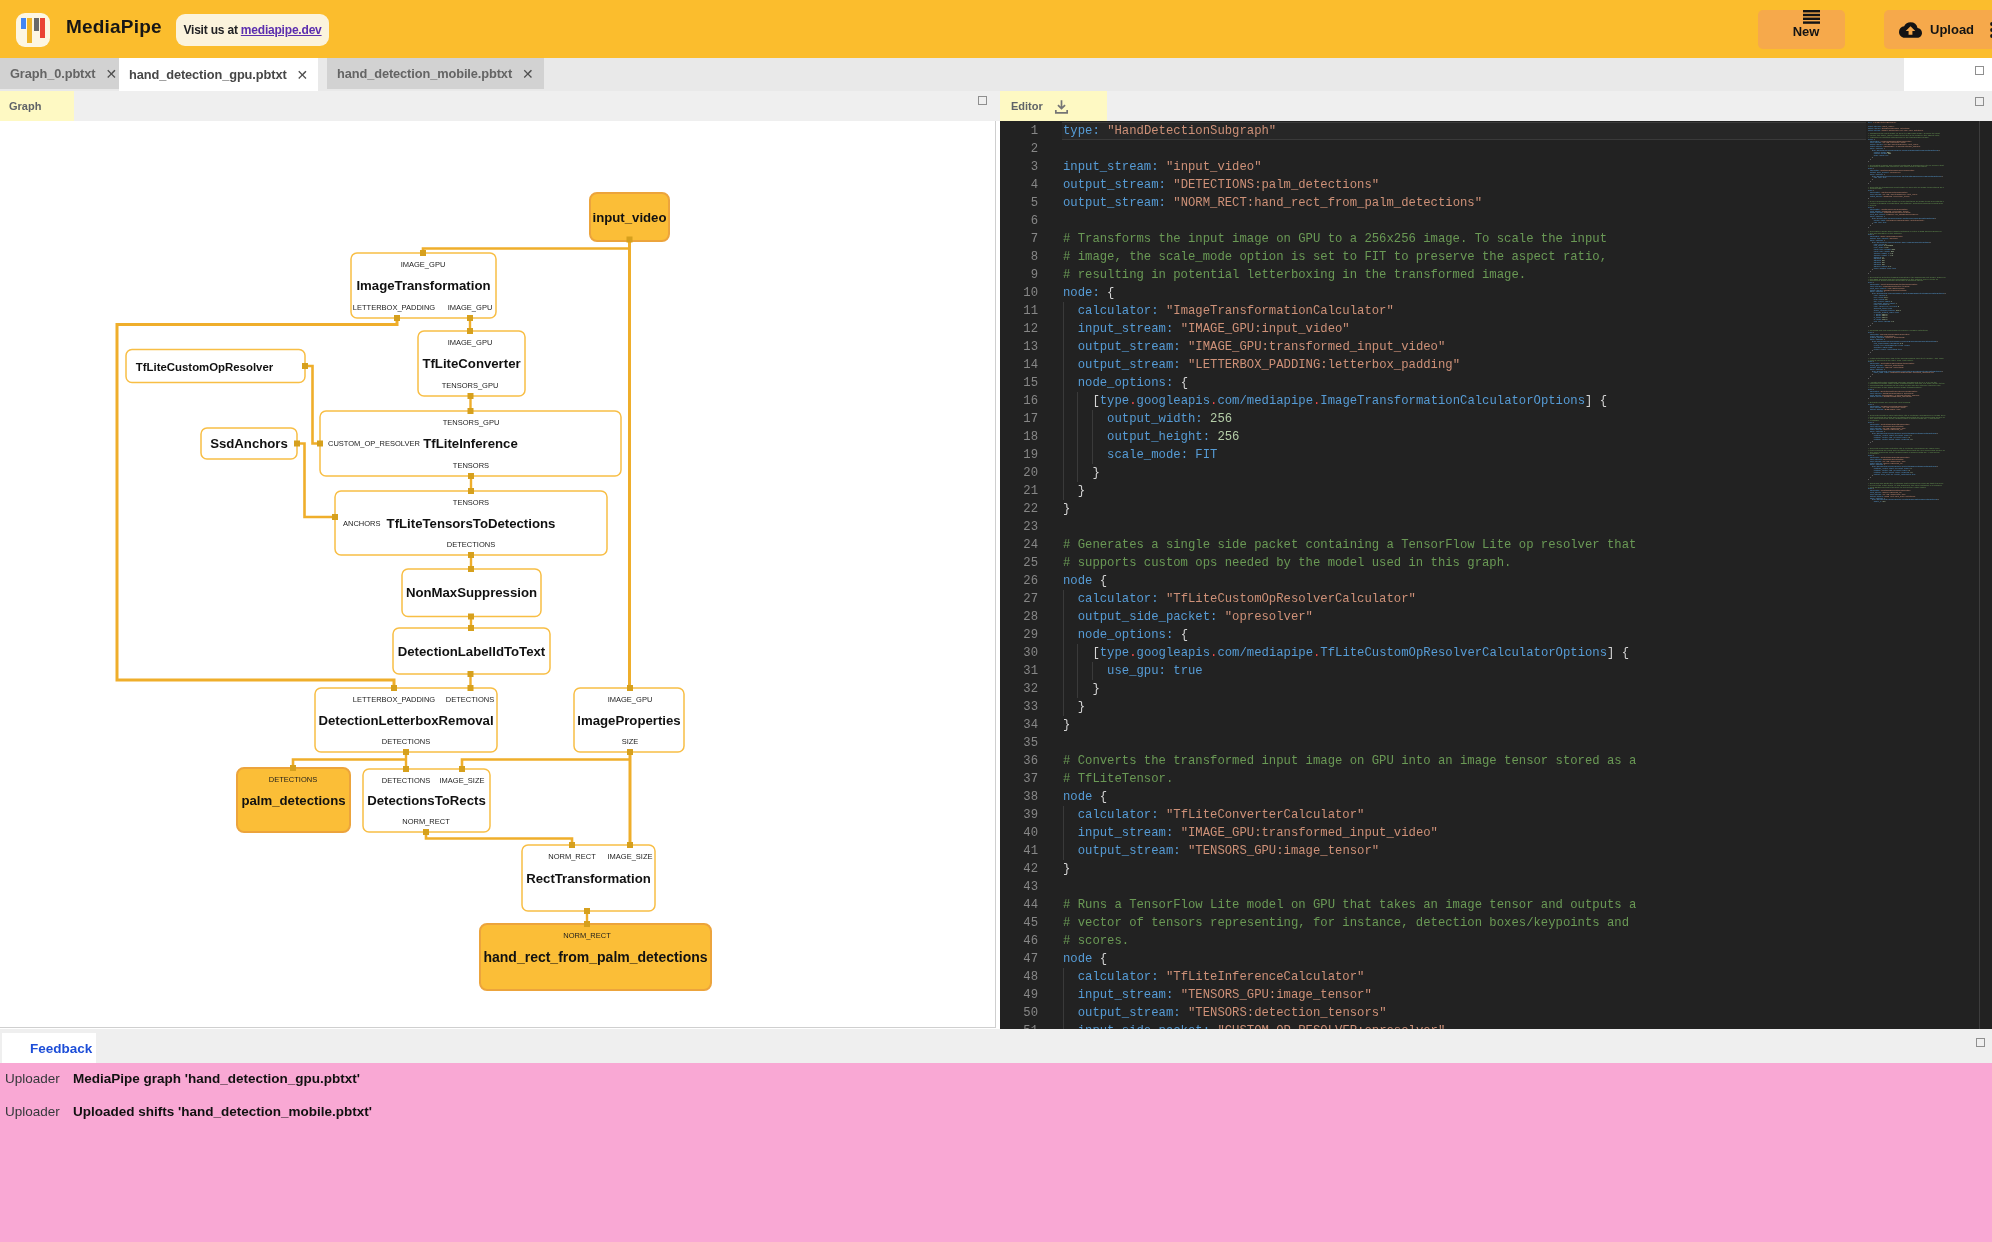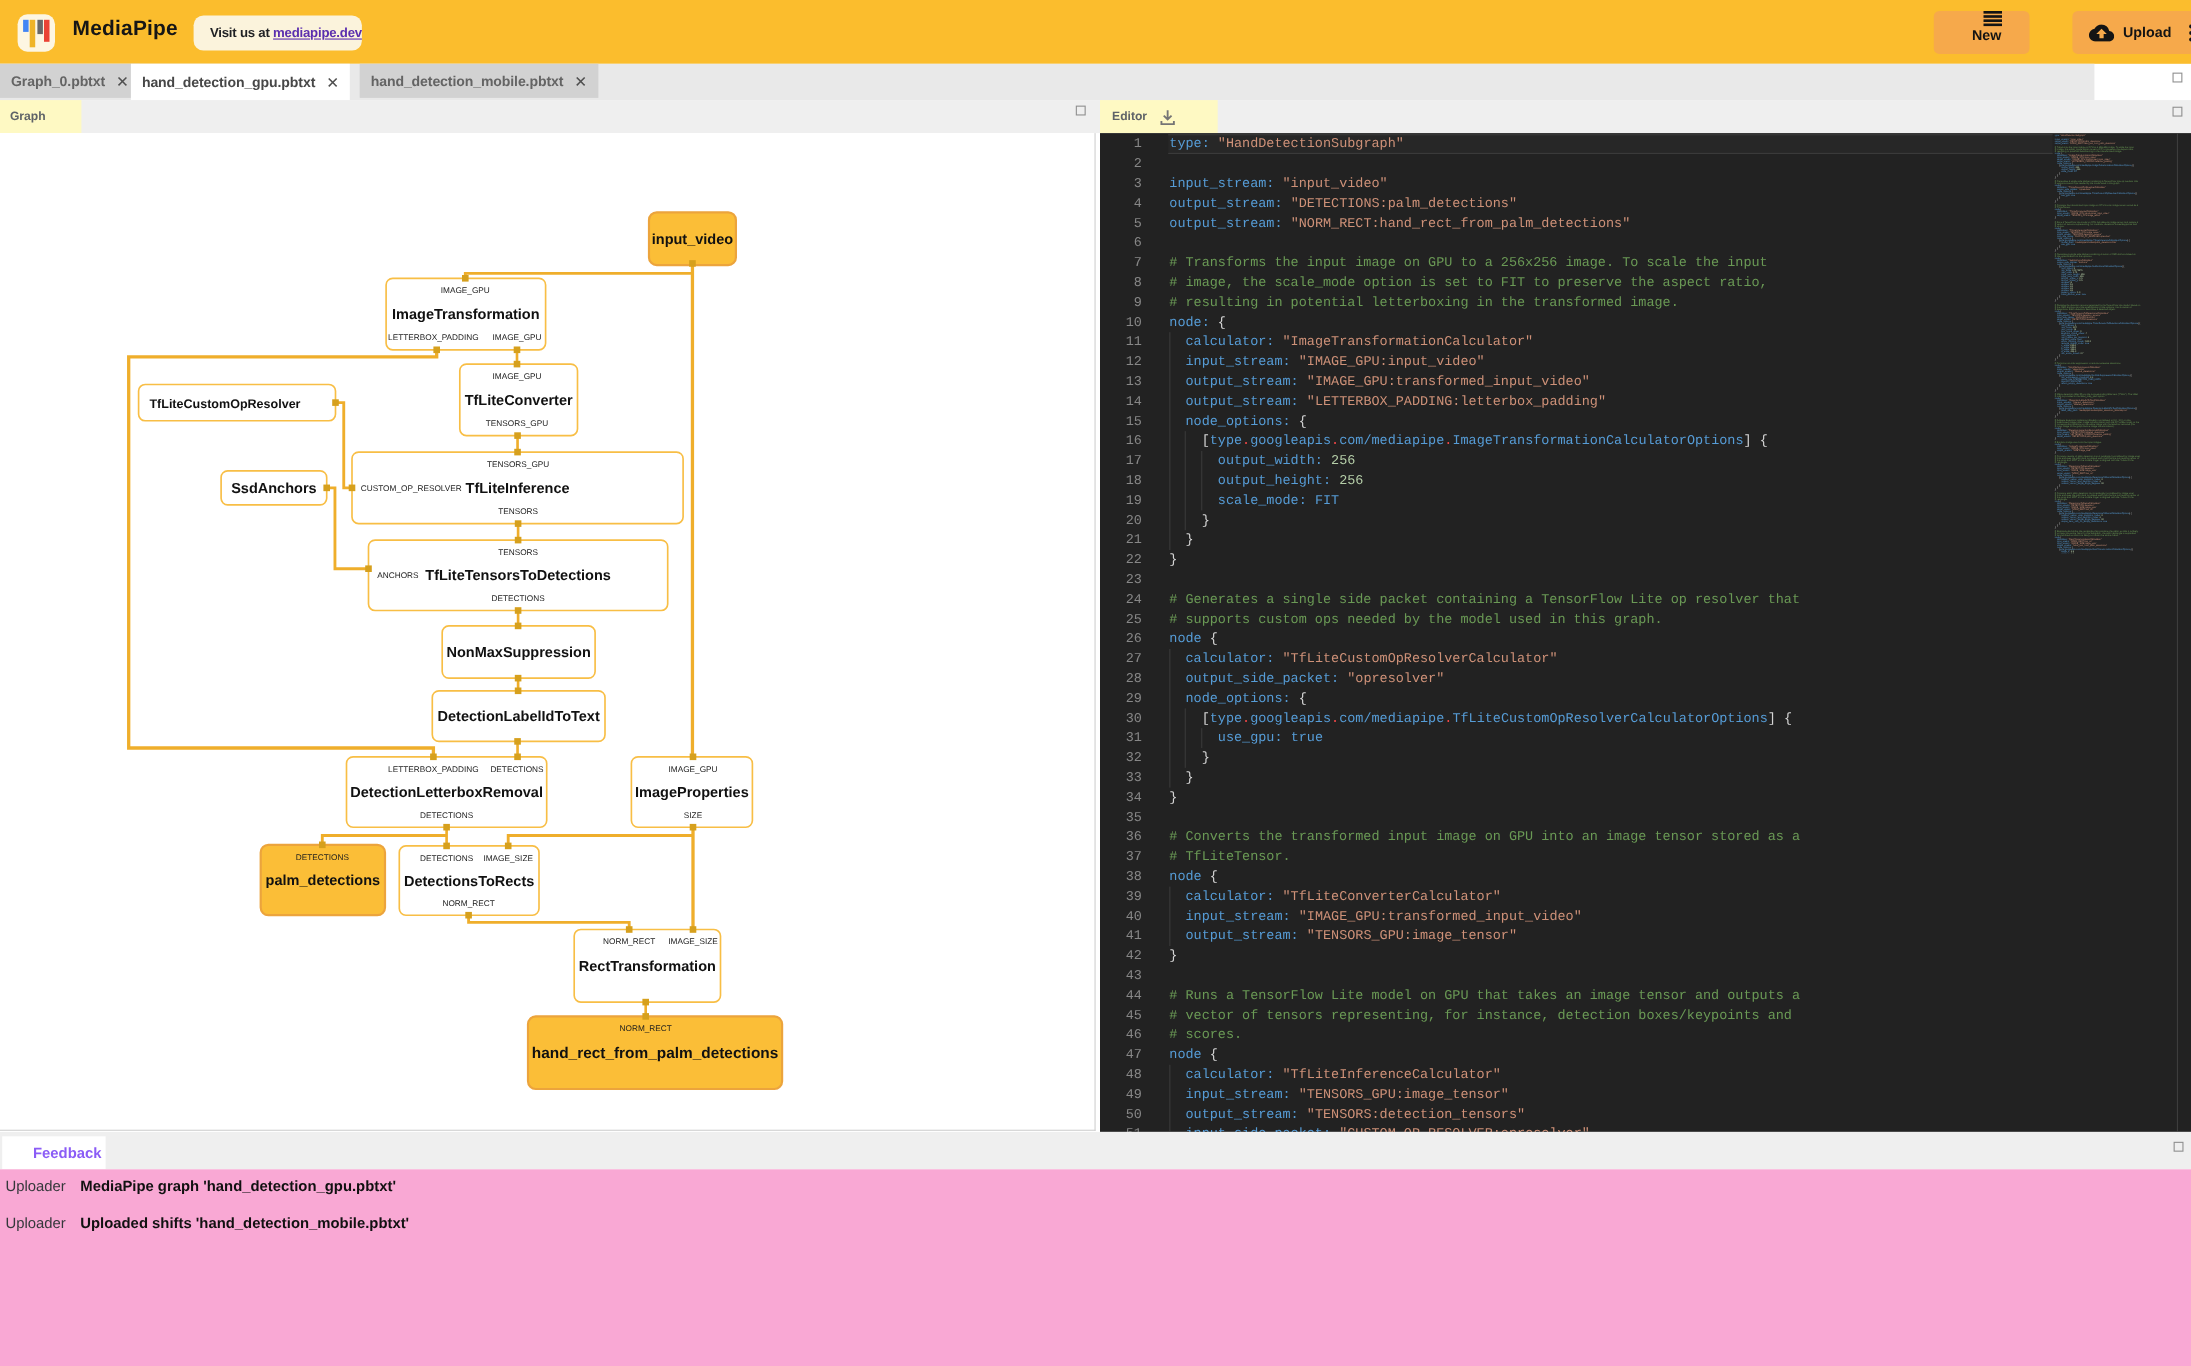--- a/index.html
+++ b/index.html
@@ -1,21 +1,21 @@
 <!DOCTYPE html>
 <html><head><meta charset="utf-8"><style>
 * { margin:0; padding:0; box-sizing:border-box; }
 html,body { width:1992px; height:1242px; overflow:hidden; background:#fff;
   font-family:"Liberation Sans", sans-serif; }
 #header { position:absolute; left:0; top:0; width:1992px; height:58px; background:#FBBD2D; }
 #logo { position:absolute; left:16px; top:13px; width:34px; height:34px; background:#FDF6E2; border-radius:9px; }
 #logo i { position:absolute; }
 #title { position:absolute; left:66px; top:16px; font-size:19px; font-weight:bold; color:#161616; letter-spacing:.2px; }
 #pill { position:absolute; left:176px; top:14px; width:153px; height:32px; background:#FBF3DC; border-radius:9px;
-  font-size:12px; font-weight:bold; letter-spacing:-0.2px; color:#202124; text-align:right; line-height:32px; }
+  font-size:12px; font-weight:bold; letter-spacing:-0.2px; color:#202124; text-align:center; line-height:32px; }
 #pill a { color:#5B2EAE; text-decoration:underline; }
 .hbtn { position:absolute; top:10px; height:39px; background:#F6A94B; border-radius:5px; color:#141414;
   font-size:13px; font-weight:bold; display:flex; align-items:center; }
 #btn-new { left:1758px; width:87px;flex-direction:column; }
 #btn-up { left:1847px; width:129px;margin-left:37px; }
 .pattern { background-image:
   repeating-linear-gradient(45deg, rgba(0,0,0,.03) 0 1px, transparent 1px 36px),
   repeating-linear-gradient(-45deg, rgba(0,0,0,.03) 0 1px, transparent 1px 36px); }
 #filetabs { position:absolute; left:0; top:58px; width:1904px; height:33px; background:#E9E9E9; }
 .ftab { position:absolute; top:0; height:31px; background:#D2D2D2; color:#646464; font-size:12.8px;
@@ -34,21 +34,21 @@
   border-top:1px solid #3a3a3a; border-bottom:1px solid #3a3a3a; }
 #lnums { position:absolute; left:0; top:.5px; width:38px; text-align:right; color:#878787; }
 #code { position:absolute; left:63px; top:.5px; white-space:pre; color:#D4D4D4; }
 #code i, #mini i { font-style:normal; }
 .k { color:#569CD6; } .s { color:#CE9178; } .c { color:#6A9955; } .n { color:#B5CEA8; }
 .p { color:#D4D4D4; } .r { color:#F44747; }
 .guide { position:absolute; width:1px; background:#3a3a3a; }
 #mini { position:absolute; left:867px; top:0px; }
 #mmline { position:absolute; left:979px; top:0; width:1px; height:908px; background:#3d3d3d; }
 #feedstrip { position:absolute; left:0; top:1029px; width:1992px; height:34px; background:#EFEFEF; }
-#feedtab { position:absolute; left:2px; top:1033px; width:94px; height:30px; background:#fff; color:#8b5cf6;
+#feedtab { position:absolute; left:2px; top:1033px; width:94px; height:30px; background:#fff; color:#1d4ed8;
   font-size:13.5px; font-weight:bold; display:flex; align-items:center; padding-left:28px; }
 #feedbody { position:absolute; left:0; top:1063px; width:1992px; height:179px; background:#f9a8d4; }
 .frow { position:absolute; font-size:13.5px; color:#35383b; }
 .frow b { color:#111; }
 svg text { font-family:"Liberation Sans", sans-serif; }
 </style></head>
 <body>
 <div id="header">
   <div id="logo">
     <i style="left:4.8px;top:5px;width:5.3px;height:11px;background:#4285F4"></i>

